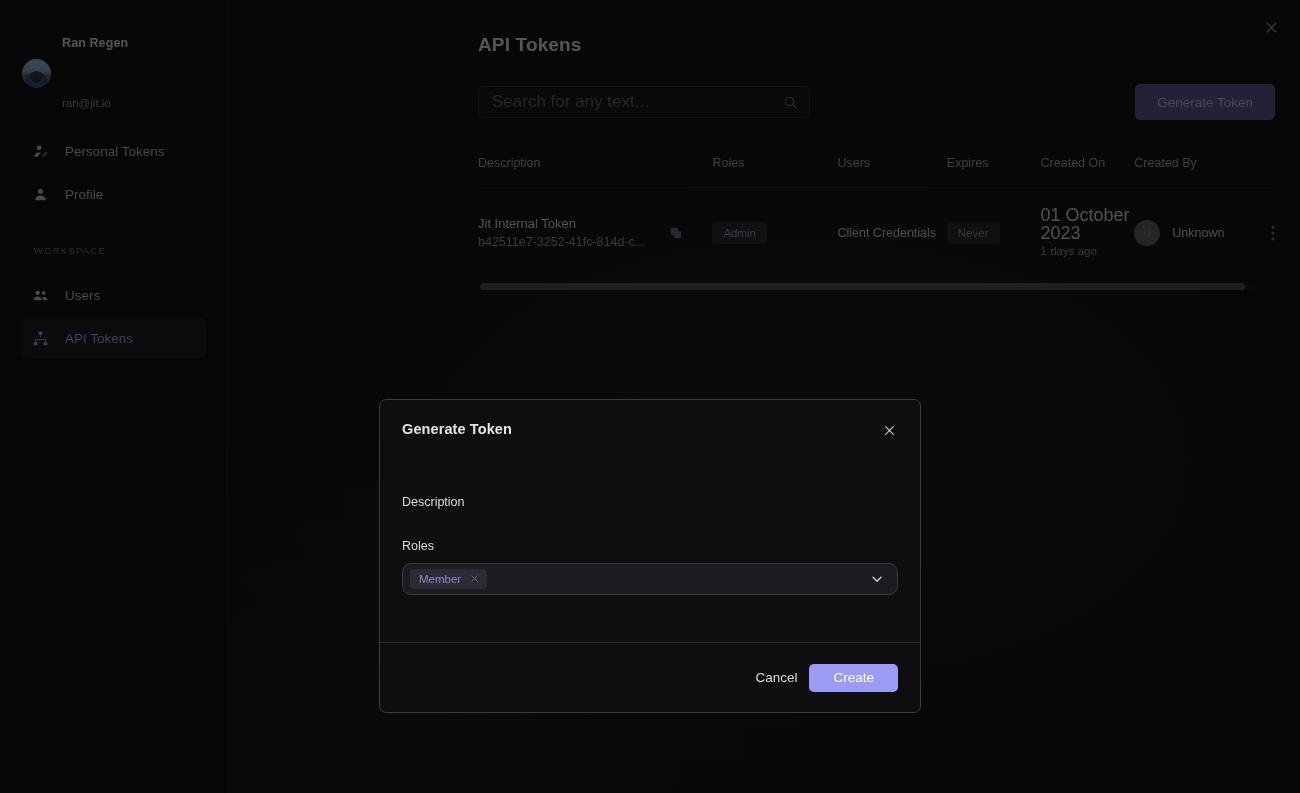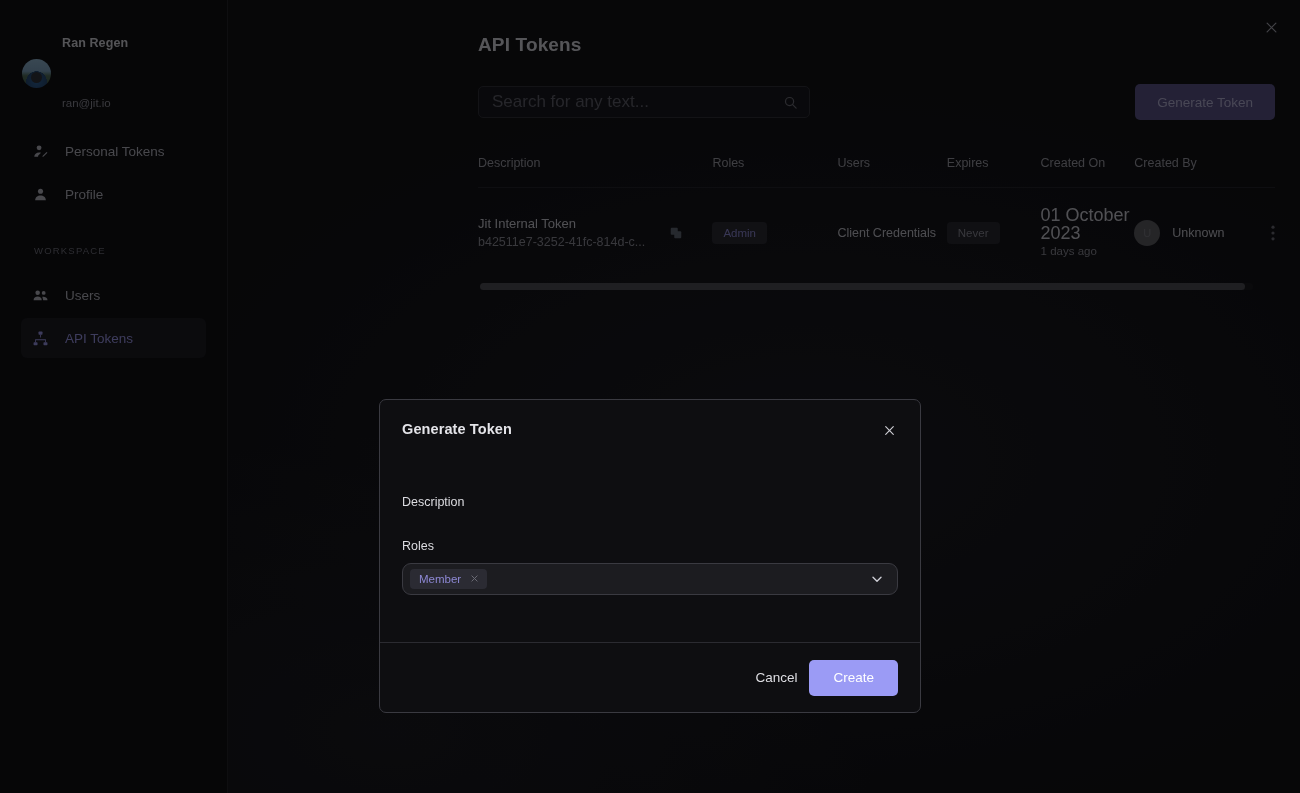--- a/index.html
+++ b/index.html
@@ -245,21 +245,21 @@
   }
   .btn-cancel {
     background: transparent; border: 0;
     color: #dedee3; font-size: 13.5px; cursor: pointer;
     padding: 8px 12px;
     font-family: "Liberation Sans", sans-serif;
   }
   .btn-create {
     background: #9b9bf5; border: 0; border-radius: 5px;
     color: #ffffff; font-size: 13.5px;
-    height: 36px; padding: 0 24px; cursor: pointer;
+    height: 28px; padding: 0 24px; cursor: pointer;
     font-family: "Liberation Sans", sans-serif;
   }
 </style>
 </head>
 <body>
 
 <div class="app">
 
   <aside class="sidebar">
     <div class="user-block">

